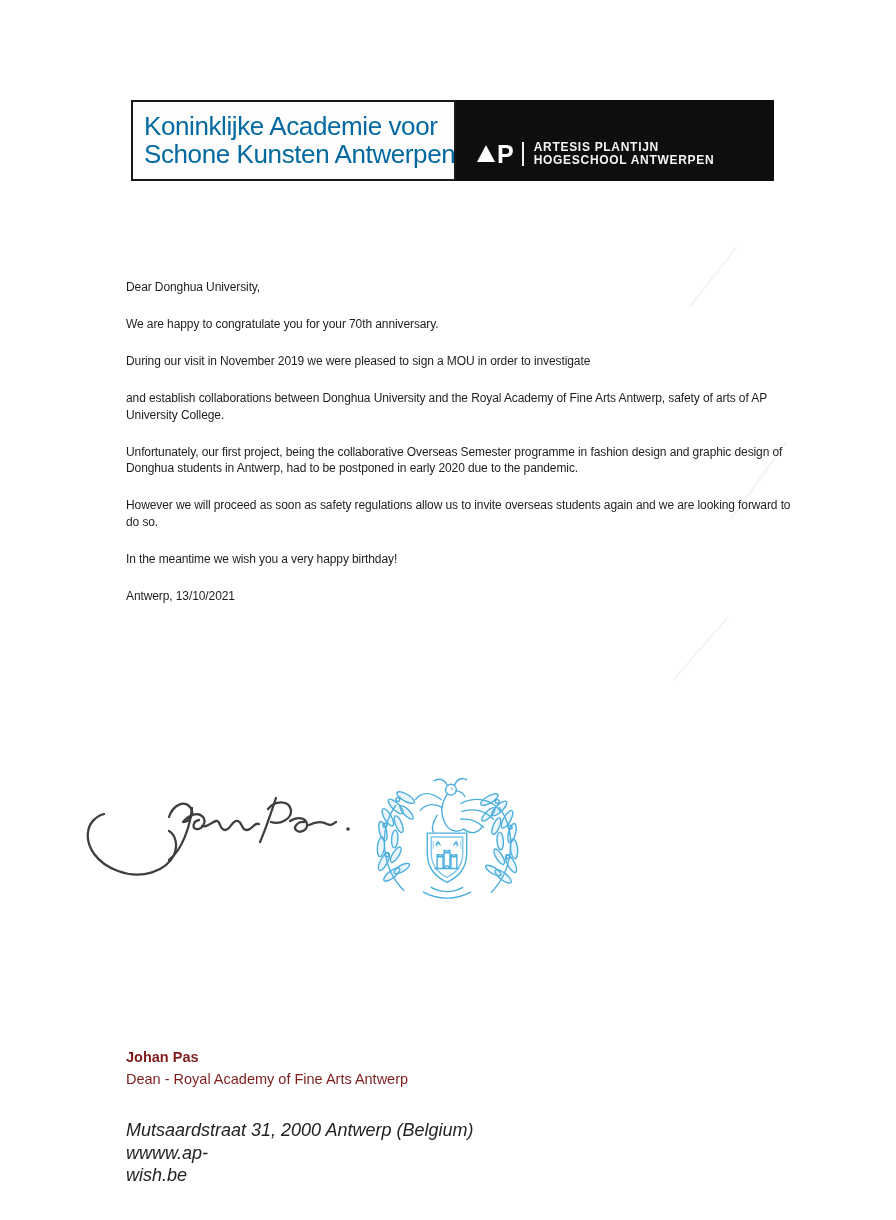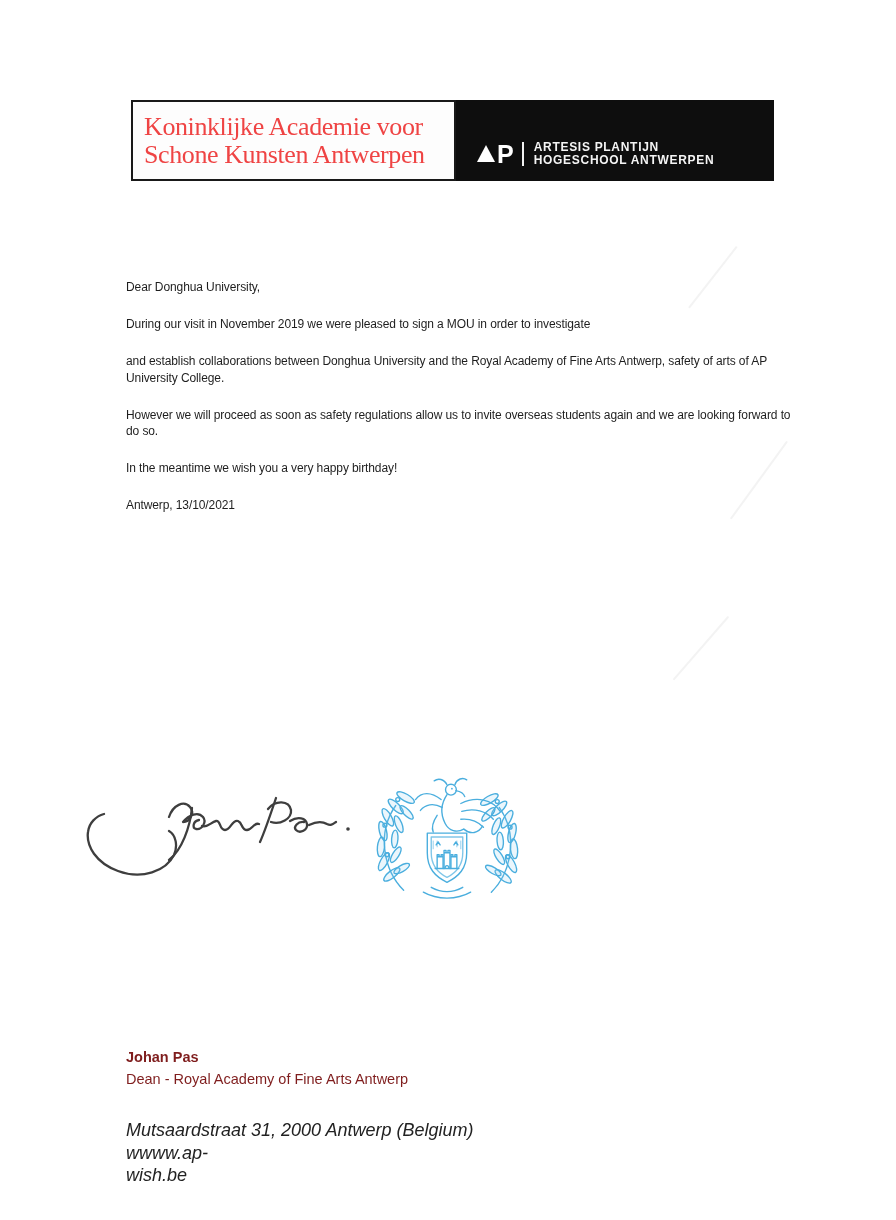--- a/index.html
+++ b/index.html
@@ -5,21 +5,21 @@
   html,body{margin:0;padding:0;background:#ffffff;}
   .page{
     position:relative;width:896px;height:1220px;background:#ffffff;overflow:hidden;
     font-family:"Liberation Sans",sans-serif;color:#1e1e1e;
   }
   
   .letterhead{position:absolute;left:131px;top:100px;width:643px;height:81px;display:flex;}
   .academy-box{
     box-sizing:border-box;width:325px;height:81px;background:#fdfdfd;border:2px solid #191919;
     display:flex;flex-direction:column;justify-content:center;padding-left:11px;
-    font-family:Liberation Serif, serif;color:#ef4444;font-size:26px;line-height:27.5px;letter-spacing:-0.4px;
+    font-family:Liberation Sans, sans-serif;color:#0369a1;font-size:26px;line-height:27.5px;letter-spacing:-0.4px;
     white-space:nowrap;
   }
   .ap-box{
     position:relative;flex:1;height:81px;background:#0e0e0e;
   }
   .ap-logo-row{position:absolute;left:21px;top:41px;display:flex;align-items:center;}
   .ap-triangle{width:0;height:0;border-left:9px solid transparent;border-right:9px solid transparent;border-bottom:17px solid #ffffff;margin-bottom:1px;}
   .ap-p{color:#ffffff;font-weight:700;font-size:25px;line-height:19px;margin-left:2px;letter-spacing:-1px;}
   .ap-divider{width:2px;height:24px;background:#ffffff;margin:0 10px 0 9px;opacity:.95;}
   .ap-name{color:#f4f4f4;font-size:12px;font-weight:700;letter-spacing:0.7px;line-height:13px;white-space:nowrap;}
@@ -61,22 +61,24 @@
         <span class="ap-name">
           <span>ARTESIS PLANTIJN</span><br>
           <span>HOGESCHOOL ANTWERPEN</span>
         </span>
       </div>
     </div>
   </div>
 
   <div class="letter-body">
     <p>Dear Donghua University,</p>
+    <p>We are happy to congratulate you for your 70th anniversary.</p>
     <p>During our visit in November 2019 we were pleased to sign a MOU in order to investigate</p>
     <p>and establish collaborations between Donghua University and the Royal Academy of Fine Arts Antwerp, safety of arts of AP University College.</p>
+    <p>Unfortunately, our first project, being the collaborative Overseas Semester programme in fashion design and graphic design of Donghua students in Antwerp, had to be postponed in early 2020 due to the pandemic.</p>
     <p>However we will proceed as soon as safety regulations allow us to invite overseas students again and we are looking forward to do so.</p>
     <p>In the meantime we wish you a very happy birthday!</p>
     <p class="dateline">Antwerp, 13/10/2021</p>
   </div>
 
   <svg class="signature-ink" viewBox="0 0 285 120" xmlns="http://www.w3.org/2000/svg">
     <g fill="none" stroke="#2e2e2e" stroke-width="2.3" stroke-linecap="round" stroke-linejoin="round" opacity="0.92">
       <path d="M32,42 C24,44 17,51 16,60 C14,74 24,91 46,99 C70,108 94,99 102,83 C106,74 104,63 97,59"></path>
       <path d="M97,45 C101,33 112,28 118,35 C123,41 118,50 111,50 C117,43 126,39 131,45 C135,50 130,58 124,57 C120,56 121,49 127,48"></path>
       <path d="M120,36 C118,55 110,78 97,88"></path>

